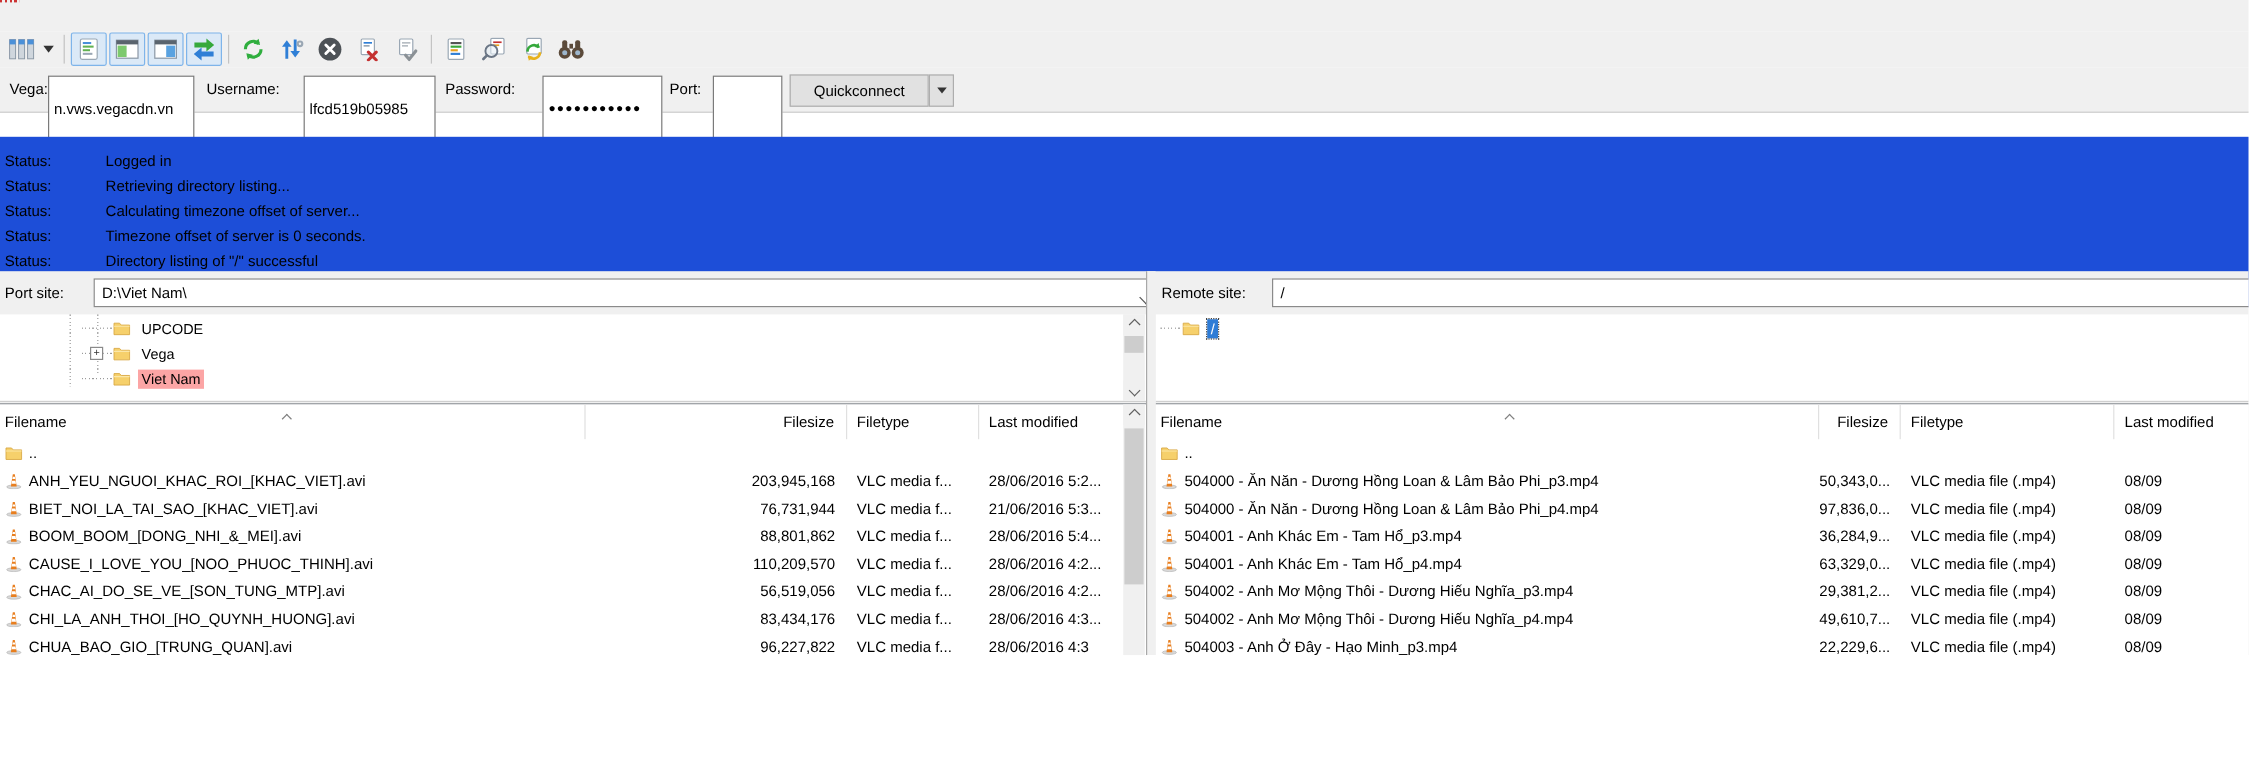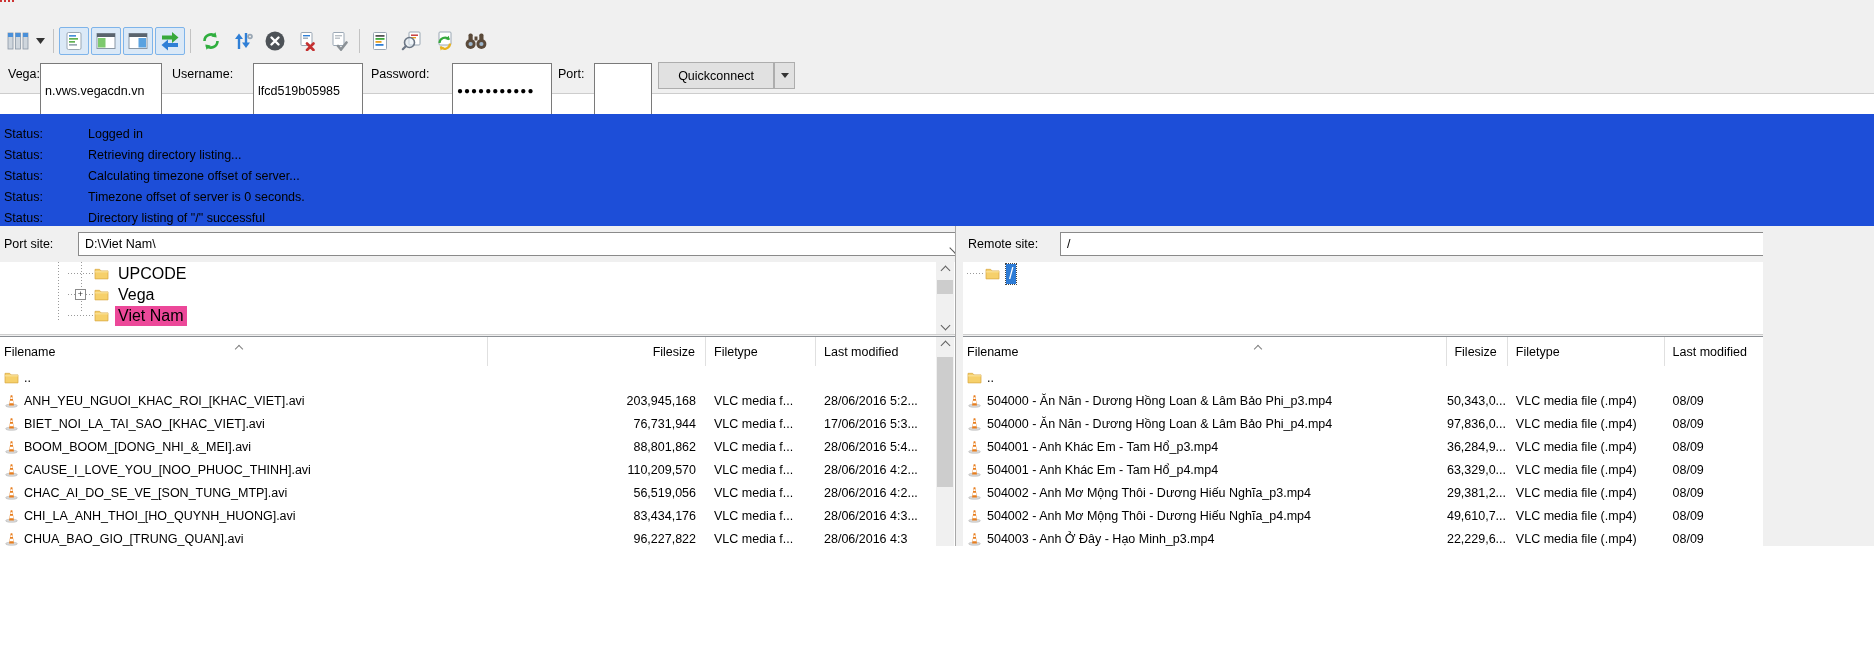--- a/index.html
+++ b/index.html
@@ -43,51 +43,51 @@
   
   .log{position:absolute;top:94px;left:0;right:0;height:132px;background:#1d4ed8;padding-top:10px;font-size:12.5px;margin-top:20px;}
   .log-line{height:21px;line-height:21px;white-space:nowrap;}
   .log-label{position:absolute;left:4px;display:inline-block;}
   .log-text{margin-left:88px;}
 
   
   .panes{position:absolute;top:226px;left:0;right:0;height:320px;background:#f0f0f0;}
   .pane{position:absolute;top:0;bottom:0;overflow:hidden;}
   .pane-local{left:0;width:955px;}
-  .pane-remote{left:963px;width:800px;}
+  .pane-remote{left:963px;width:911px;}
   .splitter{position:absolute;top:0;bottom:0;left:955px;width:8px;background:#f0f0f0;border-left:1px solid #a8a8a8;box-sizing:border-box;}
 
   .site-bar{position:absolute;top:5px;left:0;right:0;height:28px;font-size:12.5px;}
   .site-label{position:absolute;top:6px;left:4px;}
   .site-box{position:absolute;top:1px;height:24px;background:#fff;border:1px solid #8a8a8a;
     display:flex;align-items:center;padding-left:6px;box-sizing:border-box;margin-left:12px;}
   .pane-local .site-box{left:66px;width:889px;}
   .pane-remote .site-label{left:5px;}
   .pane-remote .site-box{left:85px;width:840px;}
   .combo-chev{position:absolute;right:7px;top:8px;}
 
   .chev{display:inline-block;width:7px;height:7px;border-left:1.4px solid #555;border-bottom:1.4px solid #555;}
   .chev-down{transform:rotate(-45deg);}
   .chev-up{transform:rotate(135deg);}
 
   
-  .tree{position:absolute;top:36px;left:0;right:0;height:72px;background:#fff;border-bottom:1px solid #cfcfcf;font-size:16px;}
+  .tree{position:absolute;top:36px;left:0;right:0;height:72px;background:#fff;border-bottom:1px solid #cfcfcf;font-size:12px;}
   .tree-row{height:19px;display:flex;align-items:center;position:relative;}
   .pane-local .tree-row{padding-left:68px;}
   .pane-remote .tree-row{padding-left:4px;}
   .tree-exp{position:relative;height:100%;
     background-image:repeating-linear-gradient(90deg,#9a9a9a 0 1px,transparent 1px 3px);
     background-size:100% 1px;background-position:0 center;background-repeat:no-repeat;}
   .pane-local .tree-exp{width:26px;}
   .pane-remote .tree-exp{width:18px;}
   .tree-row.has-plus .tree-exp::before{content:'+';position:absolute;left:7px;top:4px;width:9px;height:9px;
     background:#fff;border:1px solid #8a8a8a;font-size:9px;line-height:9px;text-align:center;color:#333;}
   .tree-ficon{width:17px;margin-right:4px;display:flex;align-items:center;}
   .tree-label{padding:1px 3px;white-space:nowrap;}
-  .tree-row.sel-local .tree-label{background:#ec4899;}
+  .tree-row.sel-local .tree-label{background:#fca5a5;}
   .tree-row.sel-remote .tree-label{background:#2e7cd6;color:#fff;outline:1px dotted #444;}
   .tree-vline{position:absolute;width:1px;
     background-image:repeating-linear-gradient(180deg,#9a9a9a 0 1px,transparent 1px 3px);}
 
   
   .vscroll{position:absolute;right:1px;width:18px;background:#f0f0f0;}
   .scroll-arrow{position:absolute;left:0;width:18px;height:17px;background:#f0f0f0;
     display:flex;align-items:center;justify-content:center;}
   .scroll-arrow .chev{width:6px;height:6px;border-color:#606060;}
   .scroll-thumb{position:absolute;left:1px;width:16px;background:#cdcdcd;}
@@ -443,21 +443,21 @@
                     <ellipse cx="8" cy="13.6" rx="6.3" ry="1.7" fill="#d9d9d9" stroke="#ababab" stroke-width="0.5"></ellipse>
                     <path d="M5.4 13.3 L7.1 2.4 L8.9 2.4 L10.6 13.3 Z" fill="#e87e1e"></path>
                     <path d="M6.5 8.2 L9.5 8.2 L10 10.8 L6 10.8 Z" fill="#fff"></path>
                     <path d="M7.1 4.6 L8.9 4.6 L9.3 6.5 L6.7 6.5 Z" fill="#fff"></path>
                   </svg>
                 </span>
                 <span>BIET_NOI_LA_TAI_SAO_[KHAC_VIET].avi</span>
               </span>
               <span class="fcell fsize">76,731,944</span>
               <span class="fcell ftype">VLC media f...</span>
-              <span class="fcell fmod">17/06/2016 5:3...</span>
+              <span class="fcell fmod">21/06/2016 5:3...</span>
             </div>
             <div class="file-row">
               <span class="fcell fname">
                 <span class="ficon">
                   <svg width="15" height="15" viewBox="0 0 16 16">
                     <ellipse cx="8" cy="13.6" rx="6.3" ry="1.7" fill="#d9d9d9" stroke="#ababab" stroke-width="0.5"></ellipse>
                     <path d="M5.4 13.3 L7.1 2.4 L8.9 2.4 L10.6 13.3 Z" fill="#e87e1e"></path>
                     <path d="M6.5 8.2 L9.5 8.2 L10 10.8 L6 10.8 Z" fill="#fff"></path>
                     <path d="M7.1 4.6 L8.9 4.6 L9.3 6.5 L6.7 6.5 Z" fill="#fff"></path>
                   </svg>

